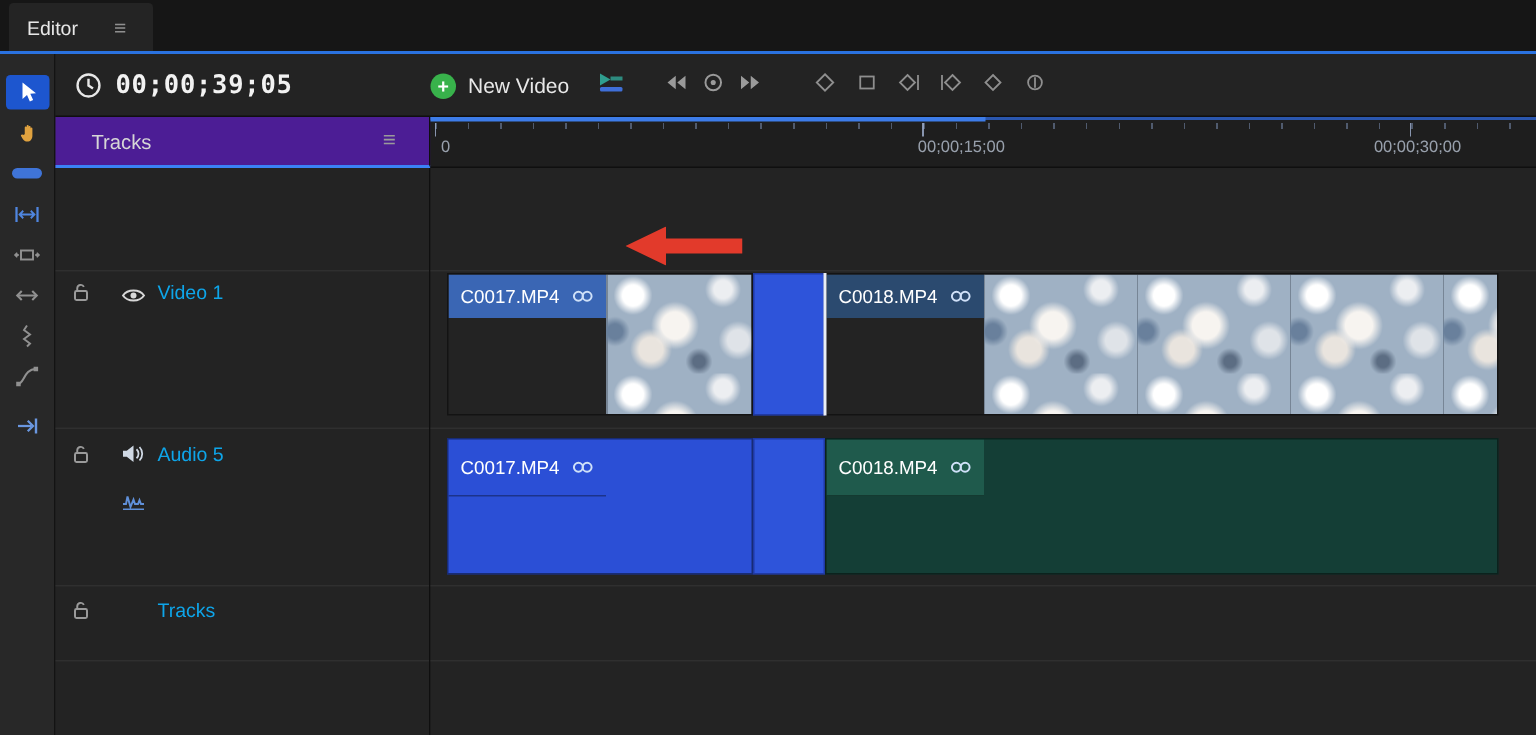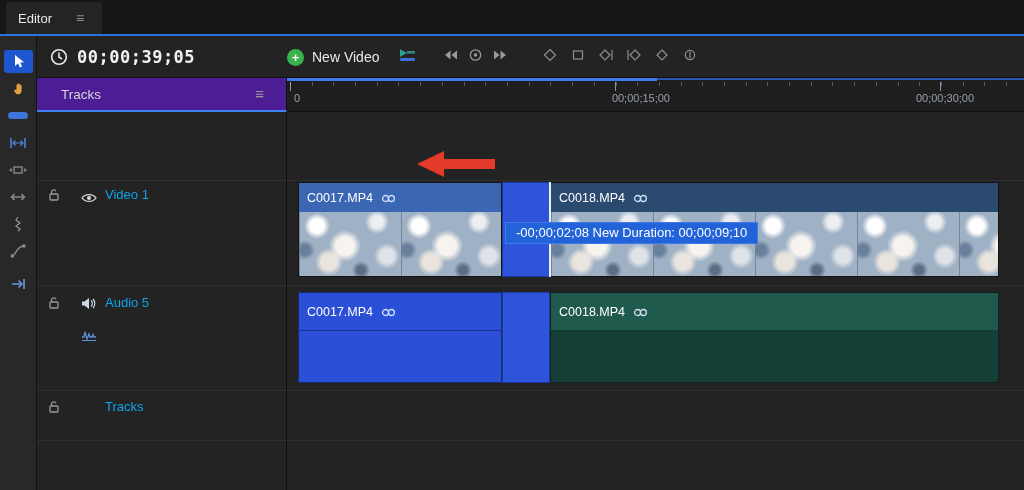--- a/index.html
+++ b/index.html
@@ -56,21 +56,21 @@
   .rl30{left:608px;width:100px;text-align:center;}
   
   .tracks-panel{position:absolute;left:37px;top:112px;width:250px;height:378px;background:#232323;
       border-right:1px solid #0f0f0f;box-sizing:border-box;}
   .hsep{position:absolute;left:0;right:0;height:1px;background:#2f2f2f;}
   .track-label{position:absolute;left:68px;color:#0ea5e9;font-size:13px;}
   .th-icon{position:absolute;}
   
   .timeline{position:absolute;left:287px;top:112px;width:737px;height:378px;background:#232323;}
   .clip{position:absolute;box-sizing:border-box;border:1px solid rgba(0,0,0,.45);
-      display:flex;flex-direction:column;overflow:hidden;}
+      display:flex;flex-direction:row;overflow:hidden;}
   .vclip{top:70px;height:95px;}
   .vclip1{left:11px;width:204px;}
   .vclip2{left:263px;width:449px;}
   .clip-head{height:29px;display:flex;align-items:center;gap:8px;padding:0 8px;flex:none;}
   .vclip1 .clip-head{background:#3a66b4;}
   .vclip2 .clip-head{background:#2b4a6f;}
   .clip-label{color:#fff;font-size:12.5px;white-space:nowrap;}
   .thumbs{flex:1;background-color:#9fb1c4;
     background-image:
       radial-gradient(circle at 18px 14px,#ffffff 7px,rgba(255,255,255,0) 13px),
@@ -368,20 +368,19 @@
           <svg width="15" height="9" viewBox="0 0 15 9">
             <circle cx="4.6" cy="4.5" r="3" fill="none" stroke="#cfe0f8" stroke-width="1.3"></circle>
             <circle cx="10.4" cy="4.5" r="3" fill="none" stroke="#cfe0f8" stroke-width="1.3"></circle>
           </svg>
         </span>
       </div>
       <div class="aclip-body"></div>
     </div>
 
     <div class="editline"></div>
-    <div class="trim-tooltip">-00;00;02;08 New Duration: 00;00;09;10</div>
   </div>
 
   <svg class="red-arrow" width="78" height="26" viewBox="0 0 78 26">
     <polygon points="0,13 27,0 27,8 78,8 78,18 27,18 27,26" fill="#e23a2b"></polygon>
   </svg>
 
 </div>
 
 </body></html>

